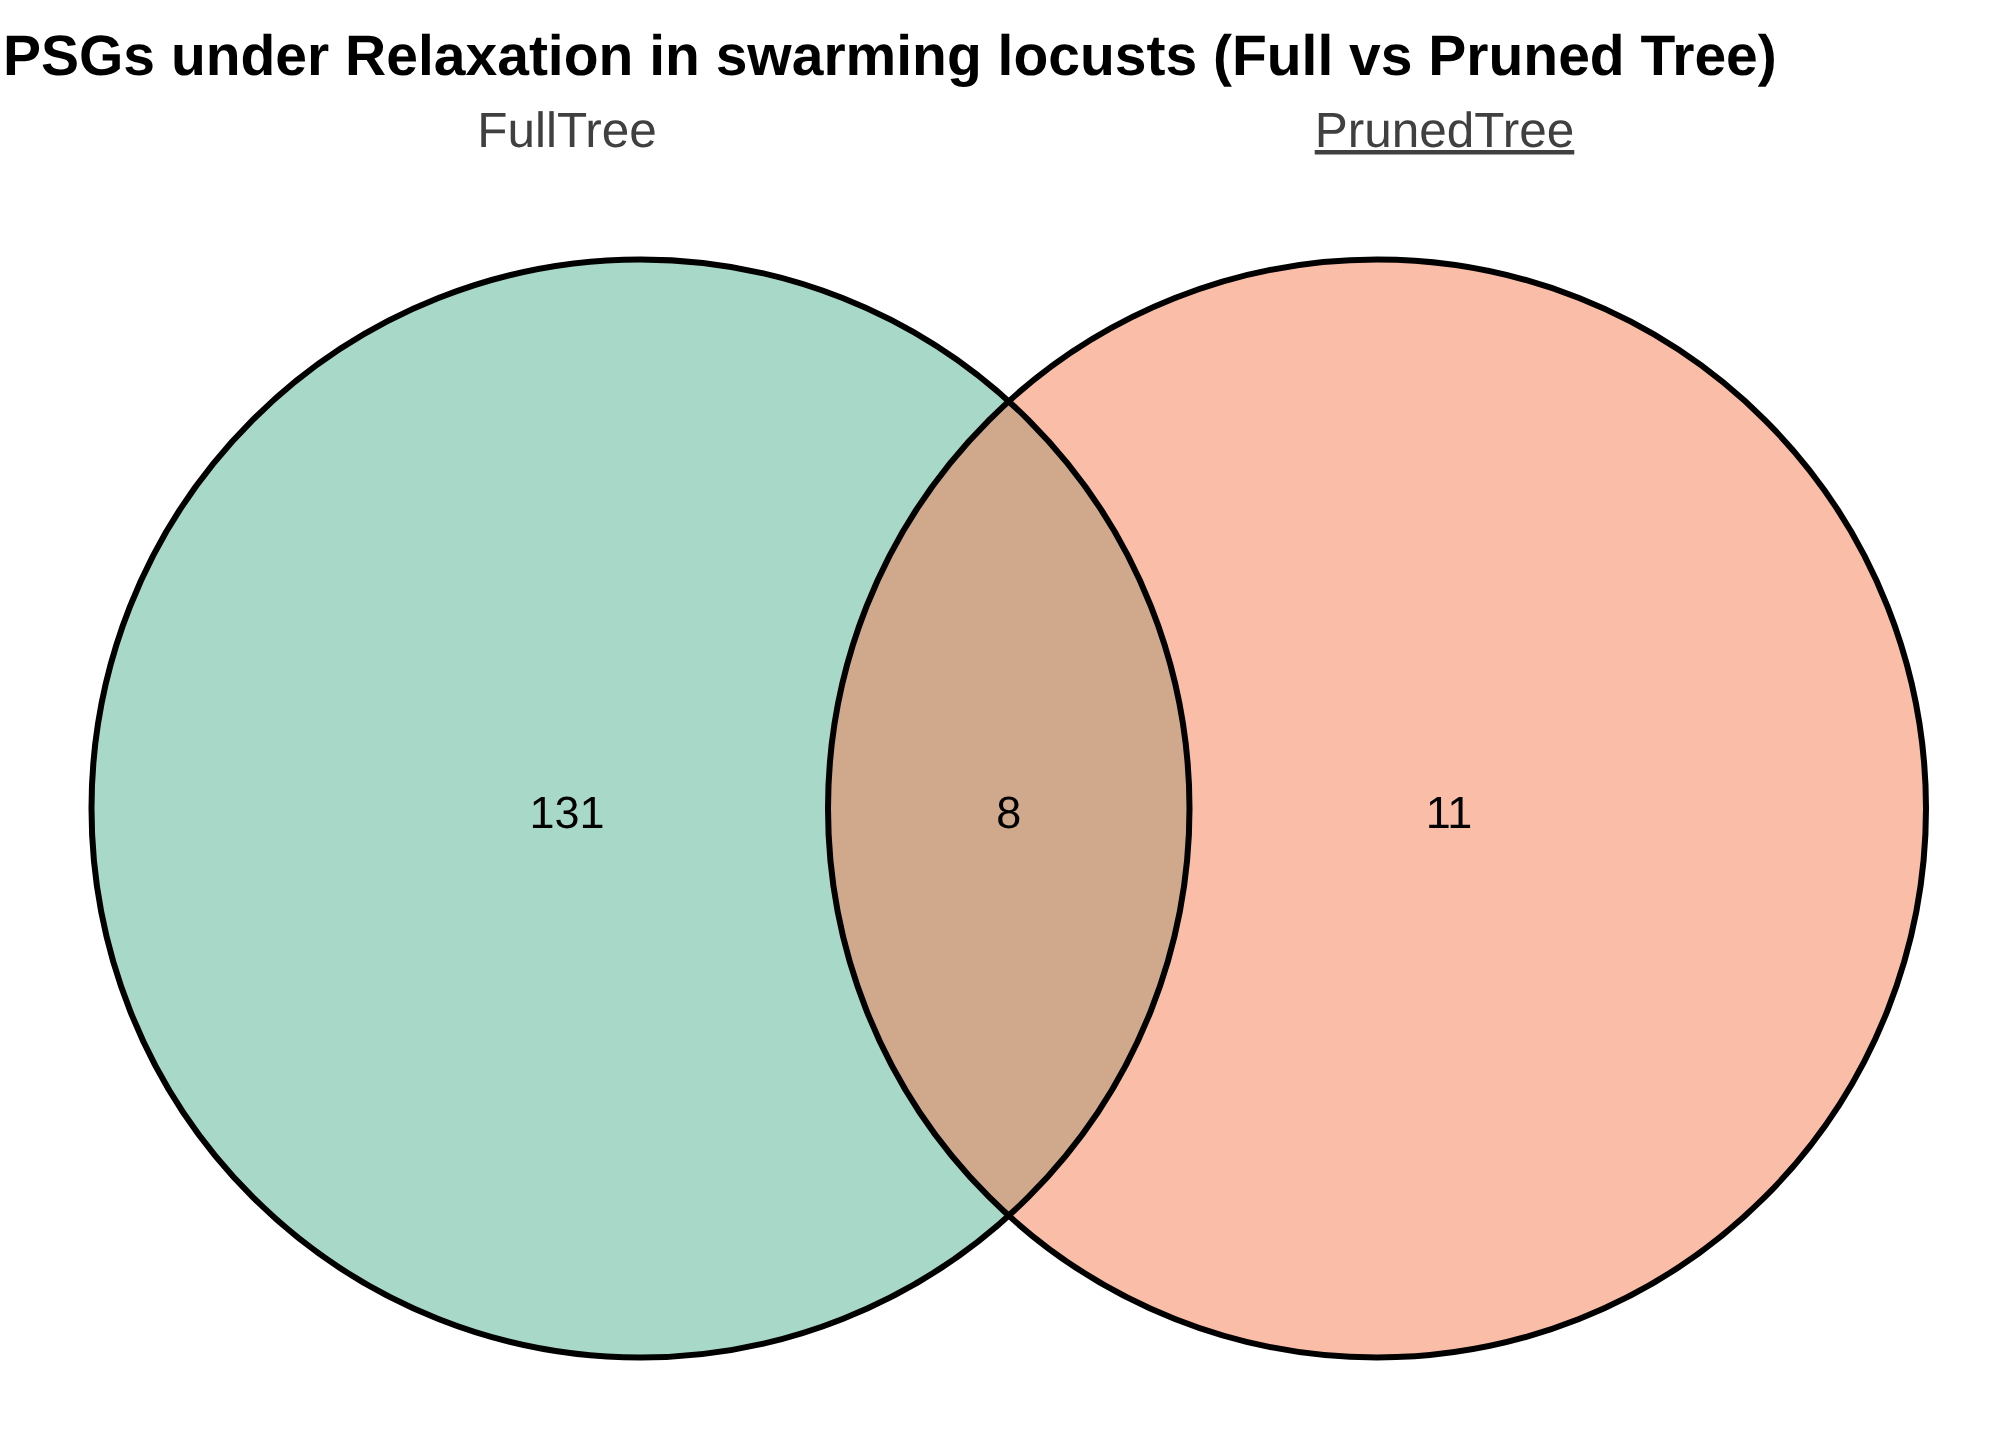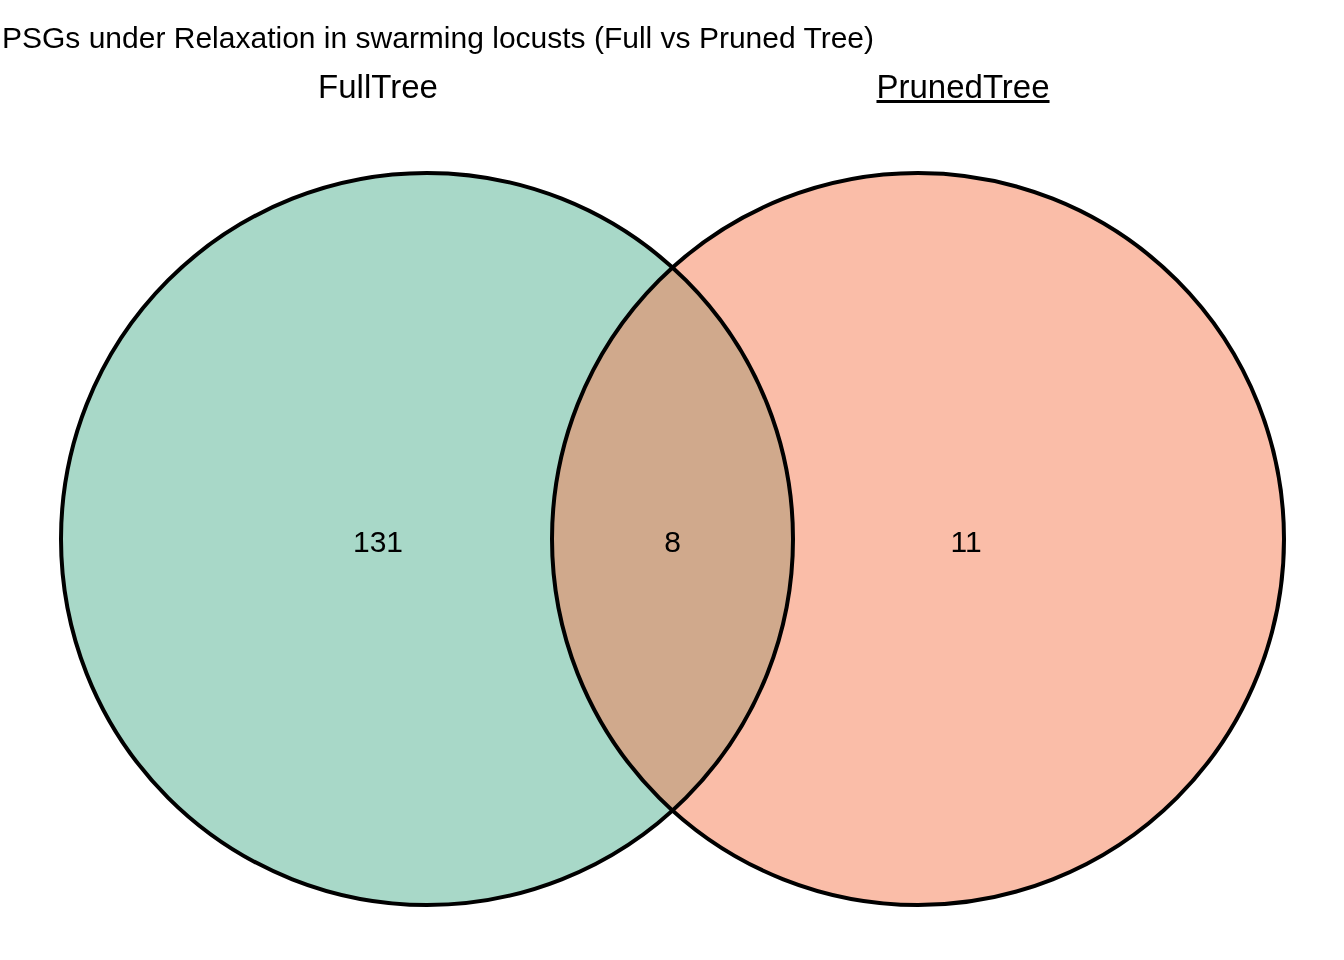--- a/index.html
+++ b/index.html
@@ -18,34 +18,34 @@
   #venn-figure {
     position: relative;
     width: 1344px;
     height: 960px;
     background: #ffffff;
   }
   .figure-title {
     position: absolute;
     left: 2px;
     top: 18px;
-    font-size: 30px;
+    font-size: 38px;
     line-height: 40px;
-    font-weight: 400;
+    font-weight: 700;
     color: #000000;
     white-space: nowrap;
     letter-spacing: 0px;
   }
   .set-label {
     position: absolute;
     top: 66px;
     font-size: 33px;
     line-height: 42px;
     font-weight: 400;
-    color: #000000;
+    color: #404040;
     white-space: nowrap;
     text-align: center;
     transform: translateX(-50%);
   }
   #set-label-left  { left: 378px; }
   #set-label-right { left: 963px; text-decoration: underline; }
   #venn-svg {
     position: absolute;
     left: 0;
     top: 0;

